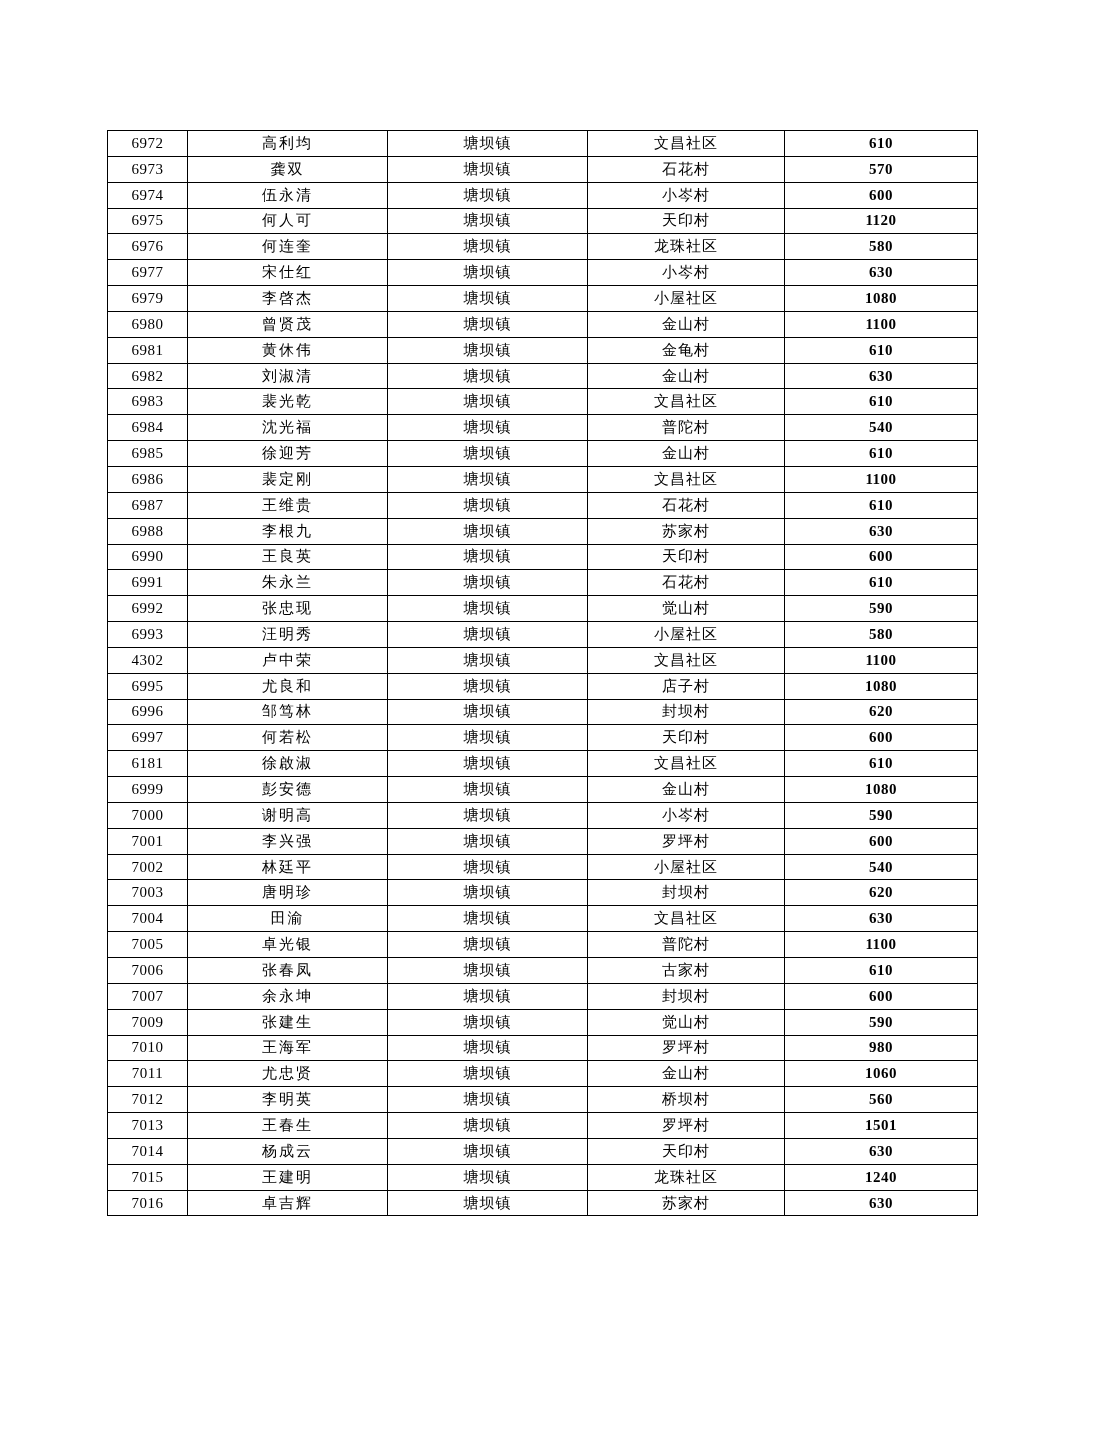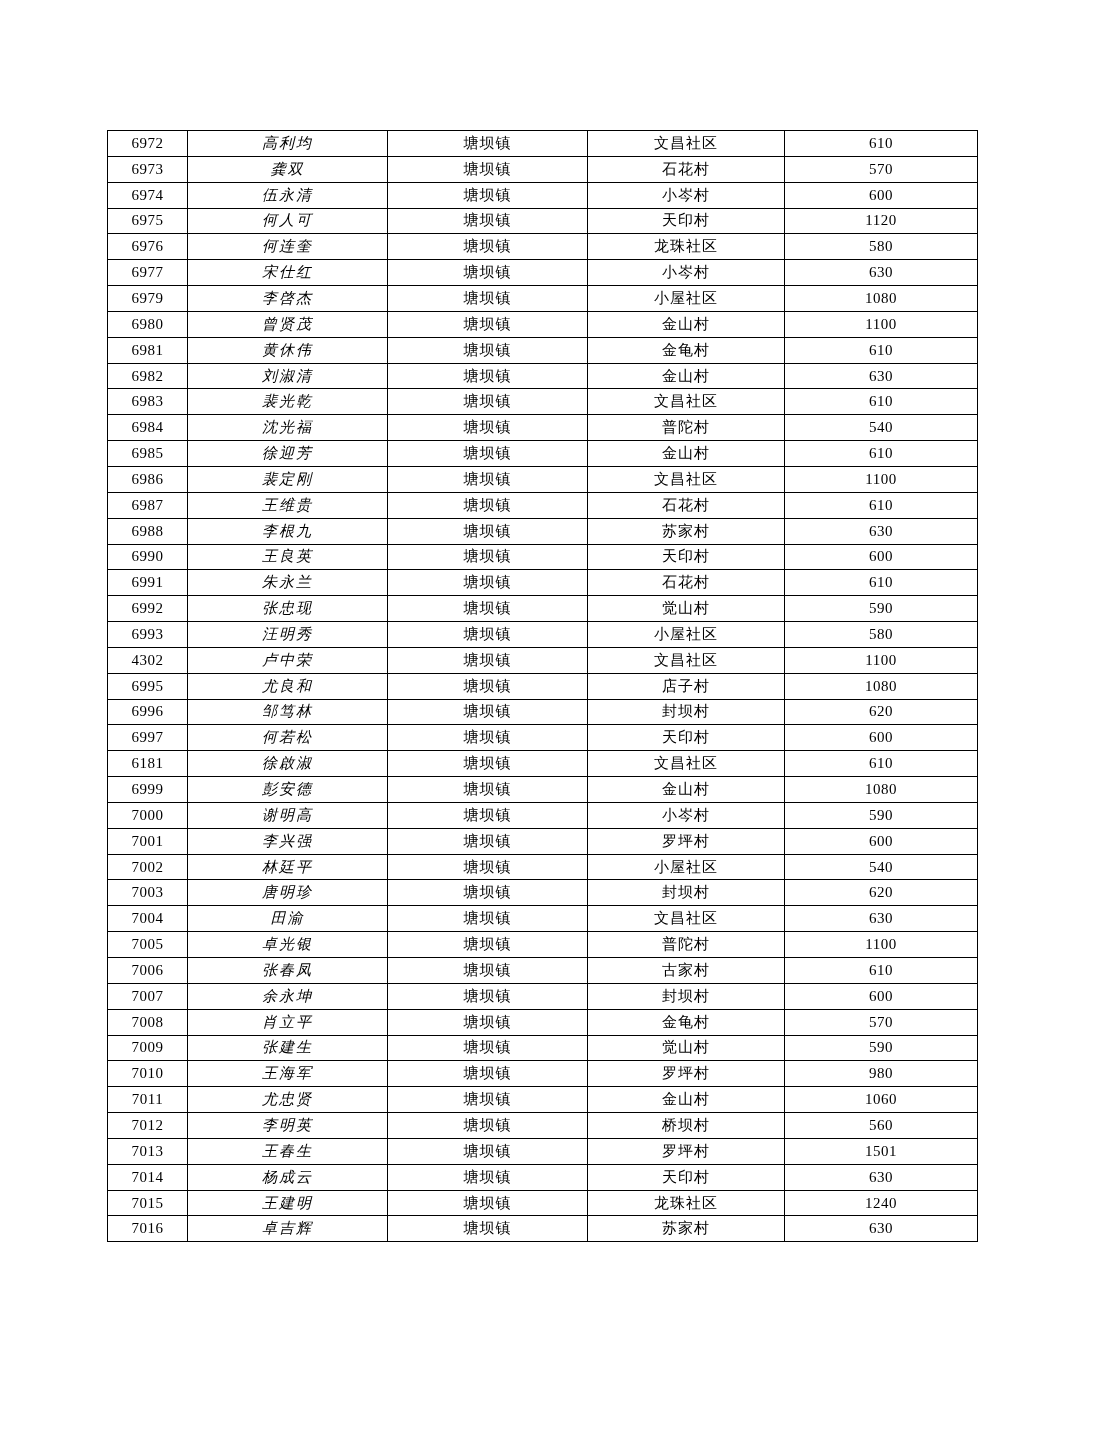--- a/index.html
+++ b/index.html
@@ -34,24 +34,24 @@
     text-align: center;
     vertical-align: middle;
     font-size: 15px;
     color: #000000;
     line-height: 1;
     padding: 0 2px;
     white-space: nowrap;
     overflow: hidden;
   }
   td.col-0 { width: 80px;  font-size: 15px; letter-spacing: 0.5px; }
-  td.col-1 { width: 200px; letter-spacing: 2px; font-style: italic; }
+  td.col-1 { width: 200px; letter-spacing: 2px; }
   td.col-2 { width: 200px; letter-spacing: 1px; }
   td.col-3 { width: 197px; letter-spacing: 1px; }
-  td.col-4 { width: 193px; letter-spacing: 0.5px; }
+  td.col-4 { width: 193px; letter-spacing: 0.5px; font-weight: bold; }
 </style>
 </head>
 <body>
 
 <div class="sheet">
   <table class="roster">
     <tbody>
         <tr>
           <td class="col-0">6972</td>
           <td class="col-1">高利均</td>
@@ -284,27 +284,20 @@
           <td class="col-4">610</td>
         </tr>
         <tr>
           <td class="col-0">7007</td>
           <td class="col-1">余永坤</td>
           <td class="col-2">塘坝镇</td>
           <td class="col-3">封坝村</td>
           <td class="col-4">600</td>
         </tr>
         <tr>
-          <td class="col-0">7008</td>
-          <td class="col-1">肖立平</td>
-          <td class="col-2">塘坝镇</td>
-          <td class="col-3">金龟村</td>
-          <td class="col-4">570</td>
-        </tr>
-        <tr>
           <td class="col-0">7009</td>
           <td class="col-1">张建生</td>
           <td class="col-2">塘坝镇</td>
           <td class="col-3">觉山村</td>
           <td class="col-4">590</td>
         </tr>
         <tr>
           <td class="col-0">7010</td>
           <td class="col-1">王海军</td>
           <td class="col-2">塘坝镇</td>

